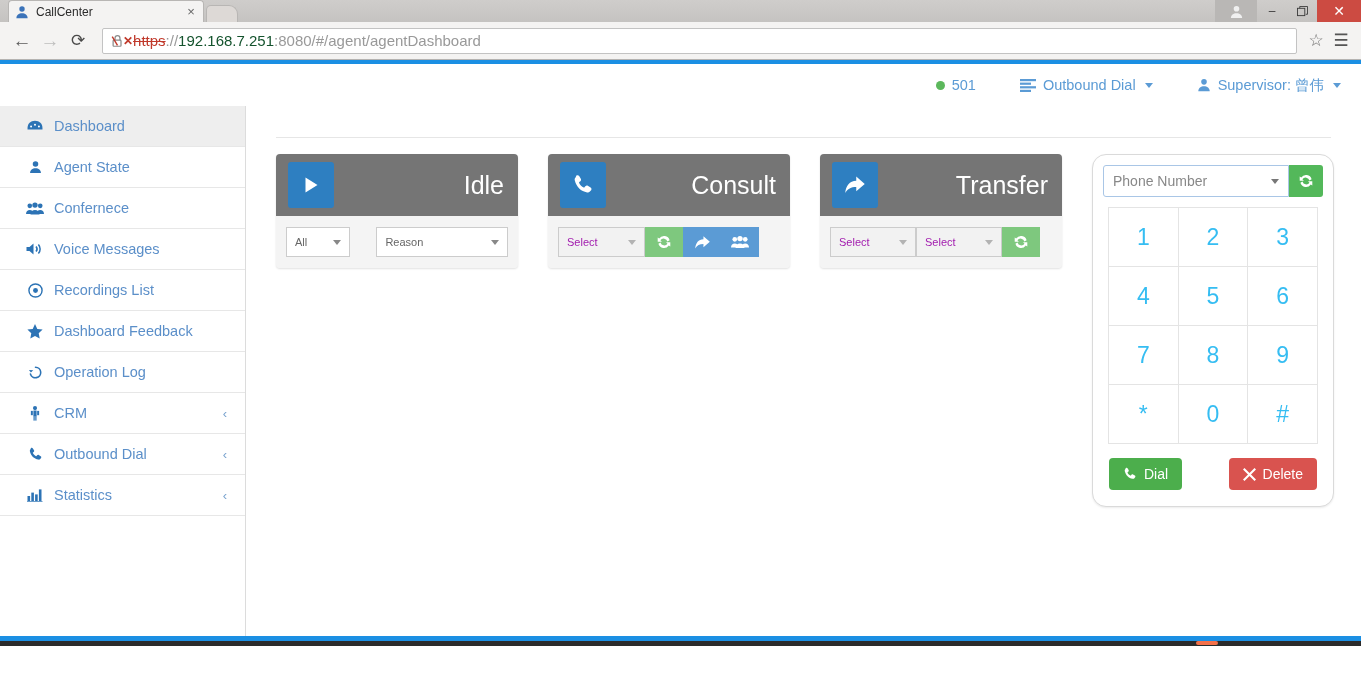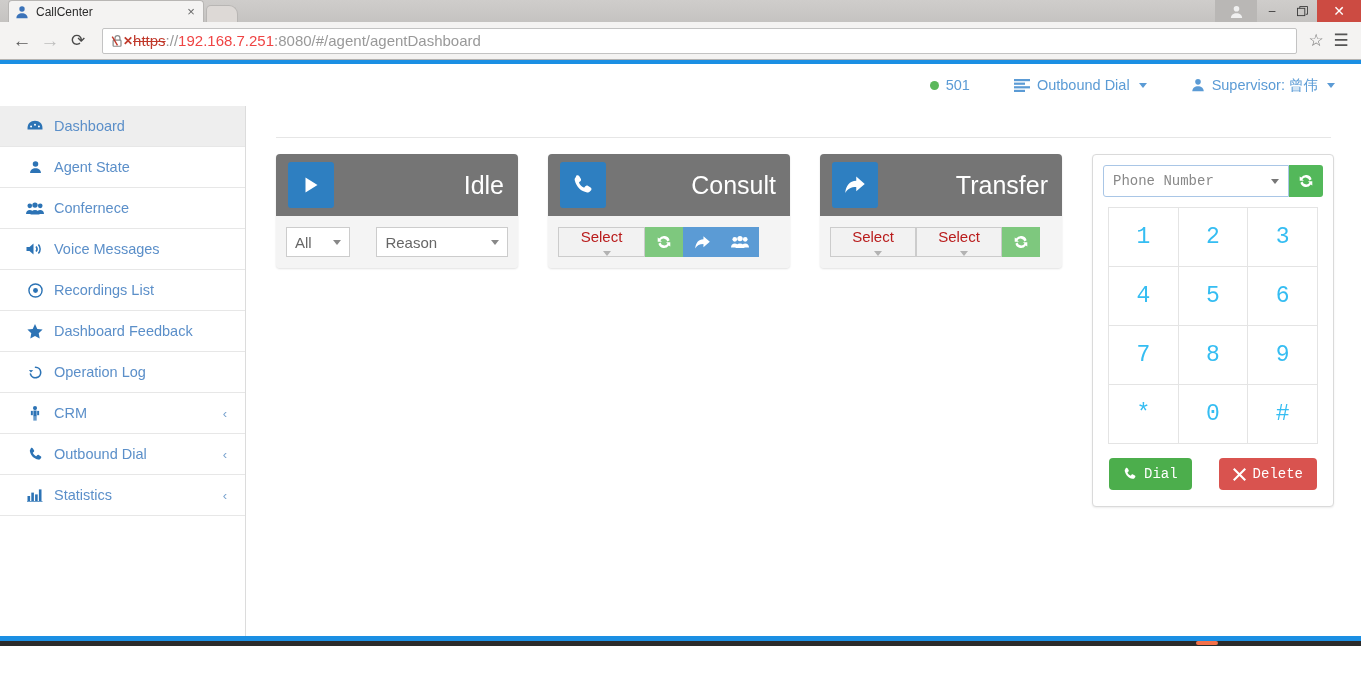--- a/index.html
+++ b/index.html
@@ -58,32 +58,32 @@
   .reload-btn { font-size: 17px; color: #4a4a4a; }
   .omnibox {
     flex: 1; height: 26px; margin: 0 6px 0 10px; background: #fff;
     border: 1px solid #c3c3c3; border-radius: 2px;
     display: flex; align-items: center; padding: 0 8px;
     font-size: 15px; color: #9a9a9a;
   }
   .lock-bad { position: relative; display: inline-flex; align-items: center; margin-right: 2px; }
   .lock-x { color: #c0392b; font-size: 12px; font-weight: bold; margin-left:-3px; }
   .scheme { color: #c0392b; text-decoration: line-through; }
-  .url-host { color: #ef4444; }
+  .url-host { color: #14532d; }
   .url-rest { color: #999; }
   .star-btn { font-size: 17px; color: #707070; width: 26px; text-align: center; cursor: pointer; }
   .menu-btn { font-size: 17px; color: #555; width: 24px; text-align: center; cursor: pointer; }
 
   
   .page { width: 1361px; height: 586px; position: relative; background: #fff; }
   .top-blue-bar { height: 4px; background: #1b8fe3; width: 100%; }
 
   .appnav {
     height: 42px; display: flex; align-items: center; justify-content: flex-end;
-    padding-right: 26px; background: #fff; margin-left: 20px;
+    padding-right: 20px; background: #fff; margin-left: 20px;
   }
   .appnav-item {
     display: flex; align-items: center; gap: 7px;
     color: #5b9bd5; font-size: 14.5px; margin-left: 44px; cursor: pointer;
     white-space: nowrap;
   }
   .dot-green {
     width: 9px; height: 9px; border-radius: 50%; background: #5cb85c; display: inline-block;
   }
   .caret-down {
@@ -134,40 +134,39 @@
     display: flex; align-items: center; justify-content: center;
     color: #fff; font-size: 22px; cursor: pointer;
   }
   .card-title { color: #fff; font-size: 25px; font-weight: normal; }
   .card-foot {
     background: #f4f4f4; padding: 11px 10px; display: flex; align-items: center;
   }
   .sel {
     height: 30px; background: #fff; border: 1px solid #ccc;
     display: flex; align-items: center; justify-content: space-between;
-    padding: 0 8px; font-size: 15px; color: #666;
-  }
-  .sel.disabled { background: #f2f2f2; color: #b91c1c; flex-direction: column; }
+    padding: 0 8px; font-size: 11px; color: #666;
+  }
+  .sel.disabled { background: #f2f2f2; color: #a21caf; }
   .sel .cr {
     width: 0; height: 0; border-left: 4px solid transparent; border-right: 4px solid transparent;
     border-top: 5px solid #888; margin-left: 10px;
   }
   .sel.disabled .cr { border-top-color: #b3b3b3; }
   .sq-btn {
     height: 30px; width: 38px; display: flex; align-items: center; justify-content: center;
     color: #fff; font-size: 15px; cursor: pointer; border: none;
   }
   .btn-green { background: #7ec87e; }
   .btn-blue  { background: #5b9bd5; }
 
   
   .dialpad {
-    width: 242px; background: #fff; border: 1px solid #dadada; border-radius: 4px;
+    width: 242px; background: #fff; border: 1px solid #dadada; border-radius: 14px;
     box-shadow: 0 1px 2px rgba(0,0,0,.08);
-    font-family: Liberation Mono, monospace;
   }
   .dial-head { padding: 10px; display: flex; }
   .dial-input {
     flex: 1; height: 32px; border: 1px solid #a9c6e6; background: #fff;
     display: flex; align-items: center; justify-content: space-between;
     padding: 0 9px; font-size: 14px; color: #888;
     border-top-left-radius: 3px; border-bottom-left-radius: 3px;
   }
   .dial-input .cr {
     width: 0; height: 0; border-left: 4px solid transparent; border-right: 4px solid transparent;

